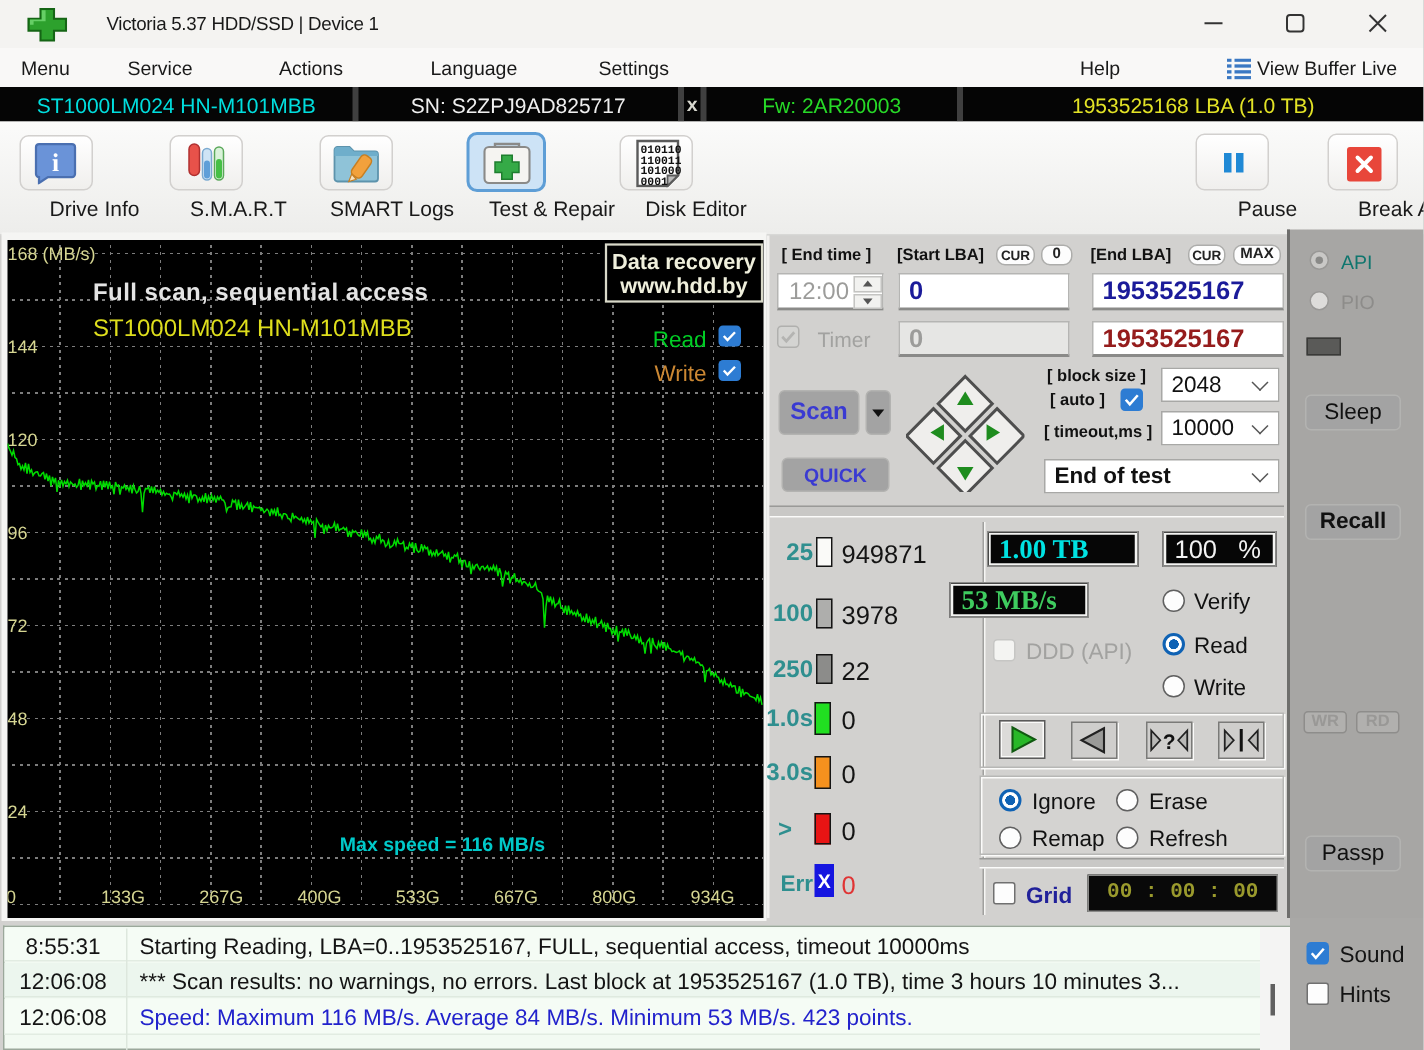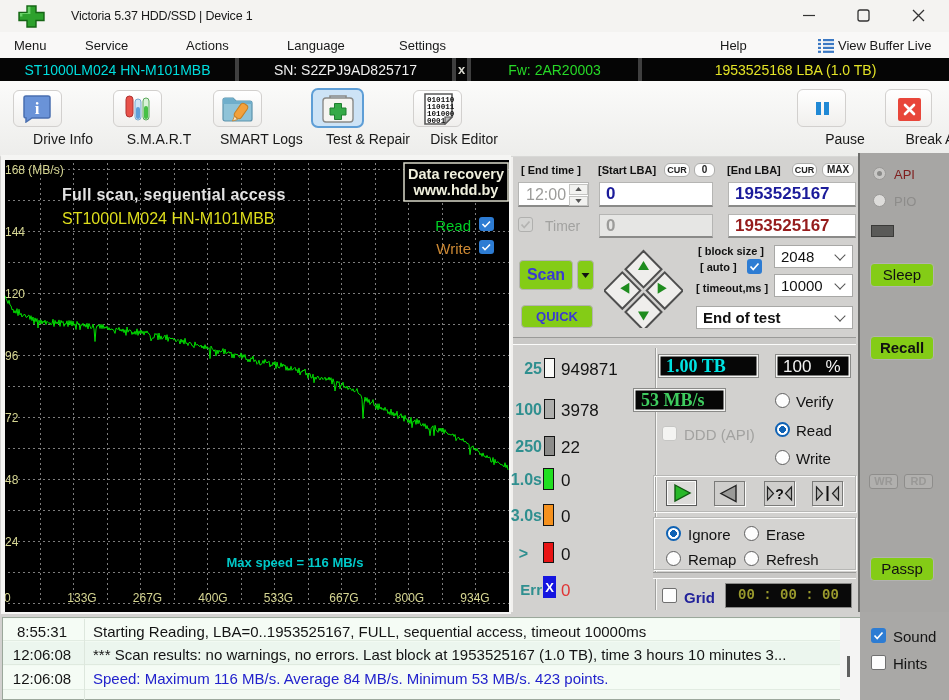--- a/index.html
+++ b/index.html
@@ -25,21 +25,21 @@
 #chart { left:5px; top:160px; width:504px; height:452px; background:#000; }
 
 #rpanel { left:511px; top:157px; width:347px; height:455px; background:#d2d1cf; border-left:2px solid #f2f1ef; }
 
 #rcol { left:858px; top:153px; width:91px; height:459px; background:#a7a6a4; border-left:2px solid #6e6e6c; }
 
 
 #logarea { left:2px; top:617px; width:838px; height:83px; background:#f2faf2; border:1px solid #9ba89b; border-right:none; }
 #scrollstrip { left:840px; top:617px; width:20px; height:83px; background:#f4f4f3; border-top:1px solid #9ba89b; }
 #brpanel { left:860px; top:612px; width:89px; height:88px; background:#a9a8a6; }
-.btn { background:#84cc16; border:1px solid #b3b3b1; border-radius:3px; color:#111; text-align:center; }
+.btn { background:#a3a3a3; border:1px solid #b3b3b1; border-radius:3px; color:#111; text-align:center; }
 .lb { font-size:11px; font-weight:bold; color:#111; white-space:nowrap; }
 .pill { background:#fdfdfd; border:1px solid #adadab; border-radius:6px; font-size:9px; font-weight:bold; color:#222; text-align:center; line-height:12px; height:14px; }
 .inp { background:#fff; border:1px solid #b5b5b3; border-bottom:2px solid #8a8a88; font-weight:bold; font-size:17px; line-height:22px; padding-left:6px; }
 .sel { background:#fff; border:1px solid #a8a8a6; font-size:15px; color:#111; line-height:21px; padding-left:6px; }
 .chev { position:absolute; width:8px; height:8px; border-right:1.6px solid #555; border-bottom:1.6px solid #555; transform:rotate(45deg); }
 .rad { position:absolute; width:15px; height:15px; border-radius:50%; background:#fdfdfd; border:1.4px solid #606060; }
 .radc { position:absolute; width:15px; height:15px; border-radius:50%; border:2px solid #0f62b4; background:radial-gradient(circle,#0f62b4 0 3.2px,#fff 3.4px); }
 .cbb { position:absolute; width:15px; height:15px; border-radius:3px; background:#2d7cd3; }
 .cbw { position:absolute; width:15px; height:15px; border-radius:2px; background:#fdfdfd; border:1.4px solid #707070; }
 .t15 { font-size:15px; color:#111; white-space:nowrap; }
@@ -339,21 +339,21 @@
 <div class="abs rad" style="left:744px;top:551px;"></div>
 <div class="abs t15" style="left:766px;top:551px;">Refresh</div>
 <div class="abs grv" style="left:653px;top:572px;width:203px;height:7px;"></div>
 <div class="abs cbw" style="left:662px;top:588px;"></div>
 <div class="abs" style="left:684px;top:589px;font-size:15px;font-weight:bold;color:#21219a;">Grid</div>
 <div class="abs" style="left:725px;top:583px;width:127px;height:25px;background:#090909;border:1px solid #8a8a88;"></div>
 <div class="abs" style="left:725px;top:583px;width:127px;height:25px;font-family:'Liberation Mono',monospace;font-size:14px;font-weight:bold;color:#9a9a2d;text-align:center;line-height:25px;">00 : 00 : 00</div>
 <div class="abs" id="rcol"></div>
 <div class="abs" style="left:873px;top:167px;width:13px;height:13px;border-radius:50%;background:#c9c8c6;border:1.3px solid #999896;"></div>
 <div class="abs" style="left:877px;top:171px;width:5px;height:5px;border-radius:50%;background:#8a8a88;"></div>
-<div class="abs" style="left:894px;top:167px;font-size:13px;color:#7f1d1d;">API</div>
+<div class="abs" style="left:894px;top:167px;font-size:13px;color:#0f766e;">API</div>
 <div class="abs" style="left:873px;top:194px;width:13px;height:13px;border-radius:50%;background:#dddcda;border:1.3px solid #999896;"></div>
 <div class="abs" style="left:894px;top:194px;font-size:13px;color:#8d8c8a;">PIO</div>
 <div class="abs" style="left:871px;top:225px;width:23px;height:12px;background:#5a5a58;border:1px solid #3a3a38;"></div>
 <div class="abs btn" style="left:870px;top:263px;width:64px;height:24px;font-size:15px;line-height:22px;border-radius:4px;">Sleep</div>
 <div class="abs btn" style="left:870px;top:336px;width:64px;height:24px;font-size:15px;line-height:22px;border-radius:4px;font-weight:bold;">Recall</div>
 <div class="abs" style="left:869px;top:474px;width:29px;height:15px;background:#b1b0ae;border:1.5px solid #8e8d8b;border-radius:3px;font-size:11px;font-weight:bold;color:#999896;text-align:center;line-height:12px;">WR</div>
 <div class="abs" style="left:904px;top:474px;width:29px;height:15px;background:#b1b0ae;border:1.5px solid #8e8d8b;border-radius:3px;font-size:11px;font-weight:bold;color:#999896;text-align:center;line-height:12px;">RD</div>
 <div class="abs btn" style="left:870px;top:557px;width:64px;height:24px;font-size:15px;line-height:22px;border-radius:4px;">Passp</div>
 <div class="abs" id="logarea"></div>
 <div class="abs" style="left:3px;top:619px;width:837px;height:22px;background:#f5fcf5;border-bottom:1px solid #e2ece2;"></div>

